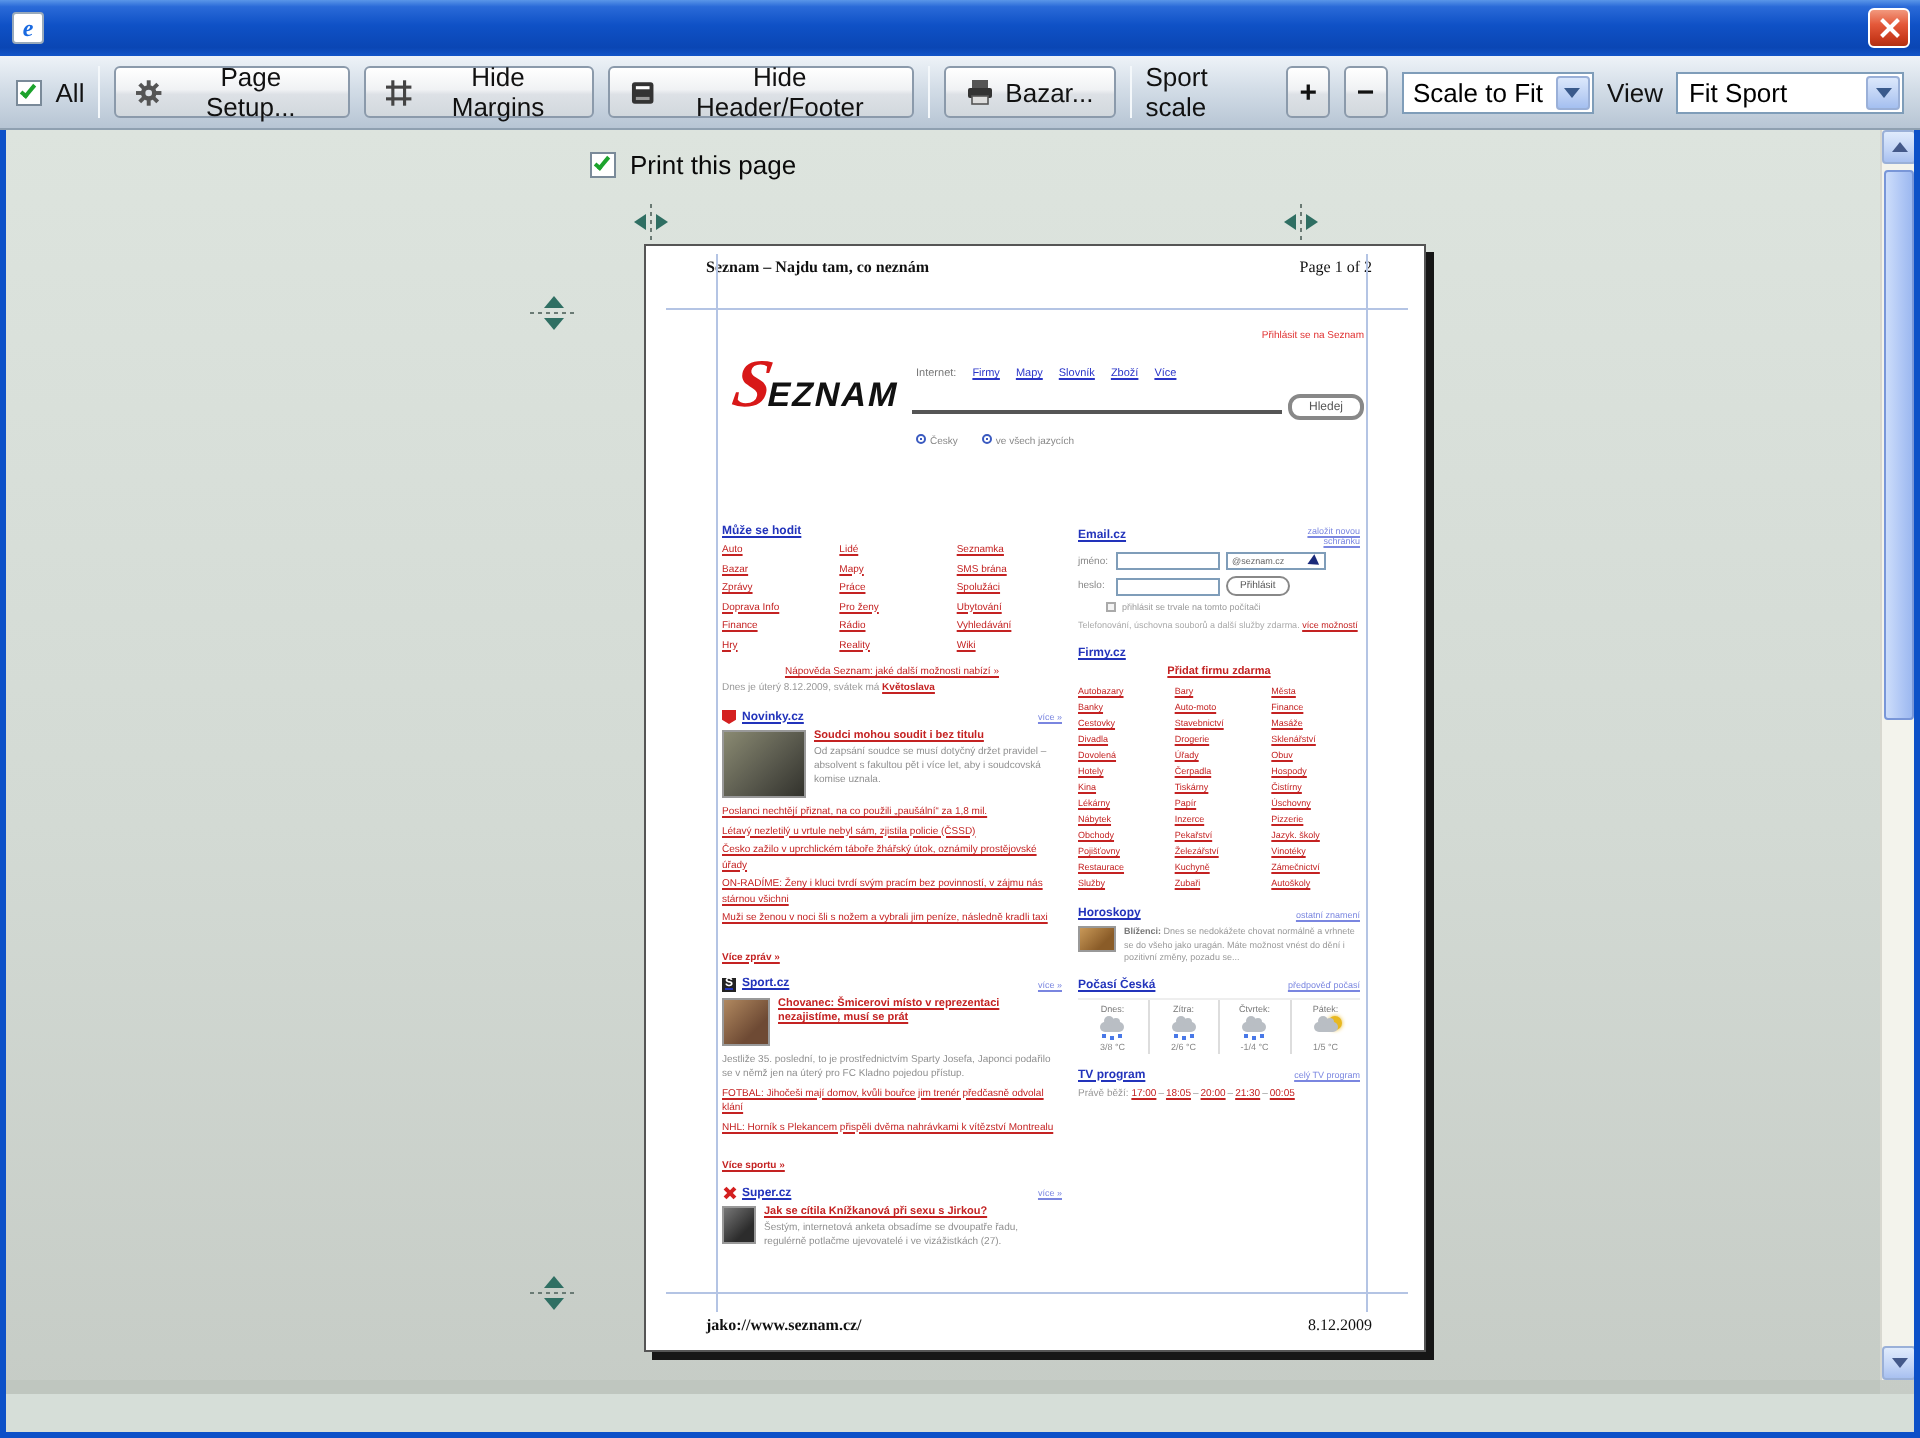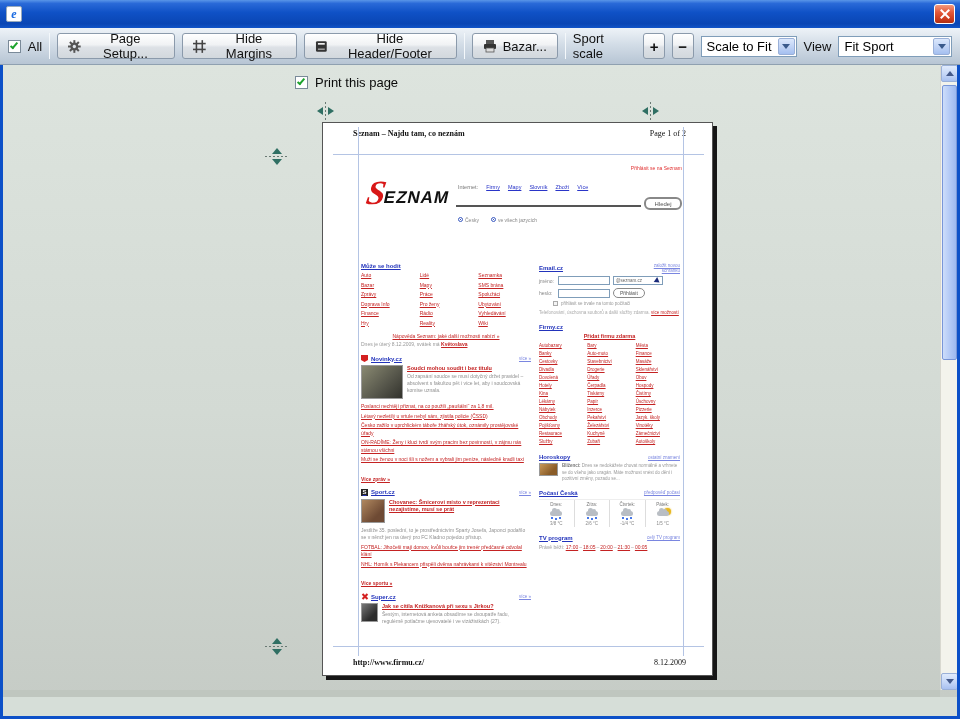--- a/index.html
+++ b/index.html
@@ -552,21 +552,21 @@
         <div class="sec-head">
           <span class="sec-title">TV program</span>
           <span class="sec-more">celý TV program</span>
         </div>
         <div class="tv-line">
           <span>Právě běží:</span>
           <span><span class="tvtime">17:00</span><span class="tvtime">18:05</span><span class="tvtime">20:00</span><span class="tvtime">21:30</span><span class="tvtime">00:05</span></span>
         </div>
       </div>
 
-      <div class="pg-footer-l">http://www.firmu.cz/</div>
+      <div class="pg-footer-l">jako://www.seznam.cz/</div>
       <div class="pg-footer-r">8.12.2009</div>
     </div>
 
     <div class="scrollbar">
       <div class="sb-btn sb-up">
           <span class="tri-up-s"></span>
         </div>
       <div class="sb-thumb"></div>
       <div class="sb-btn sb-down">
           <span class="tri-down-s"></span>

